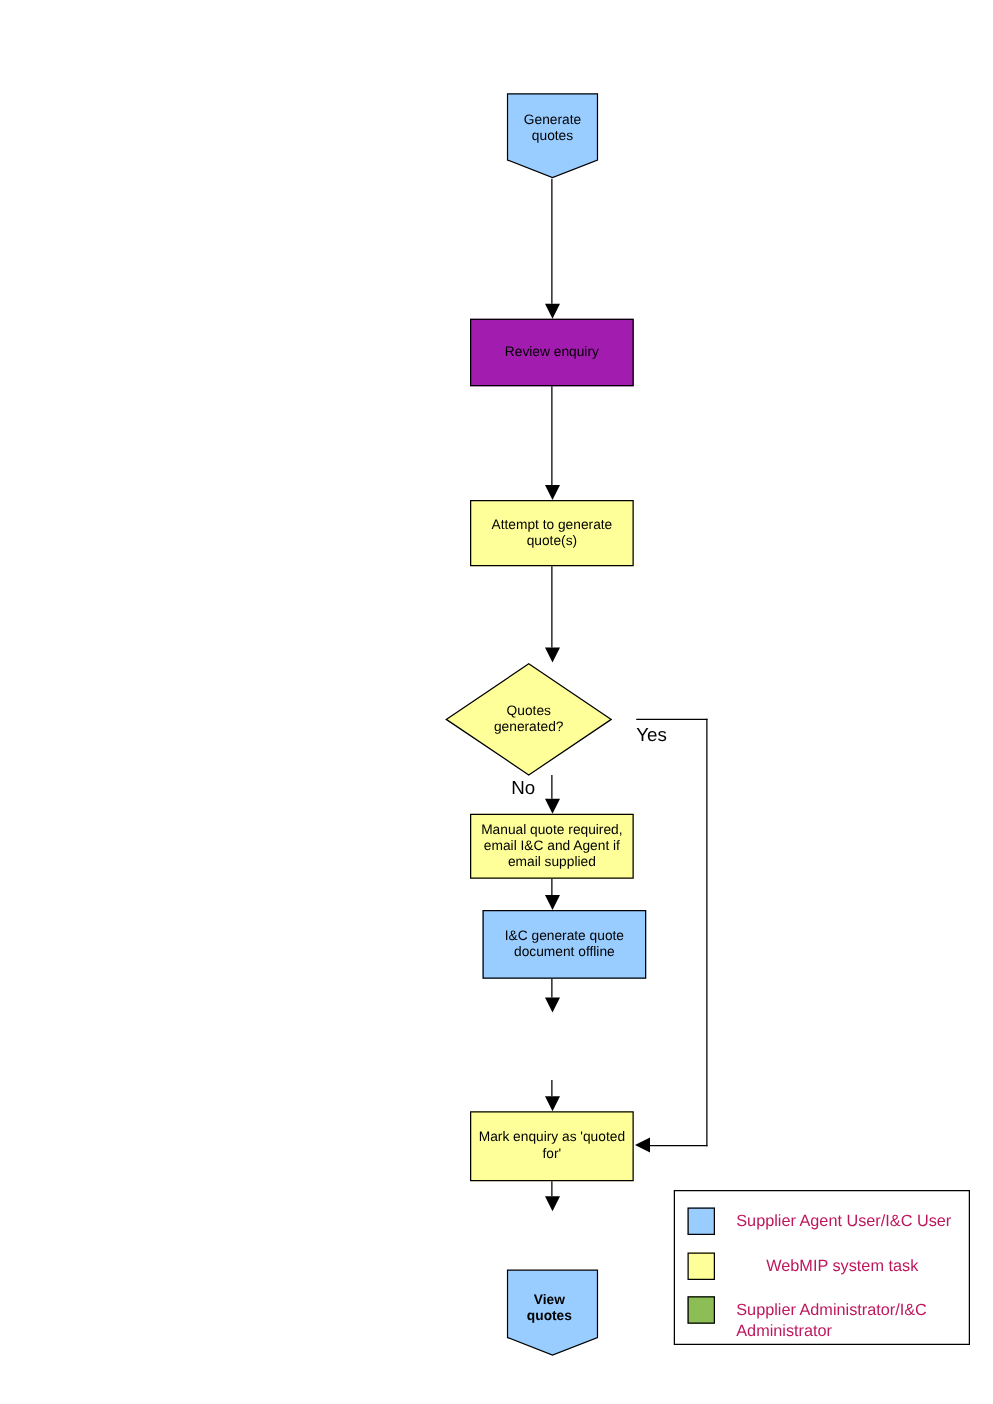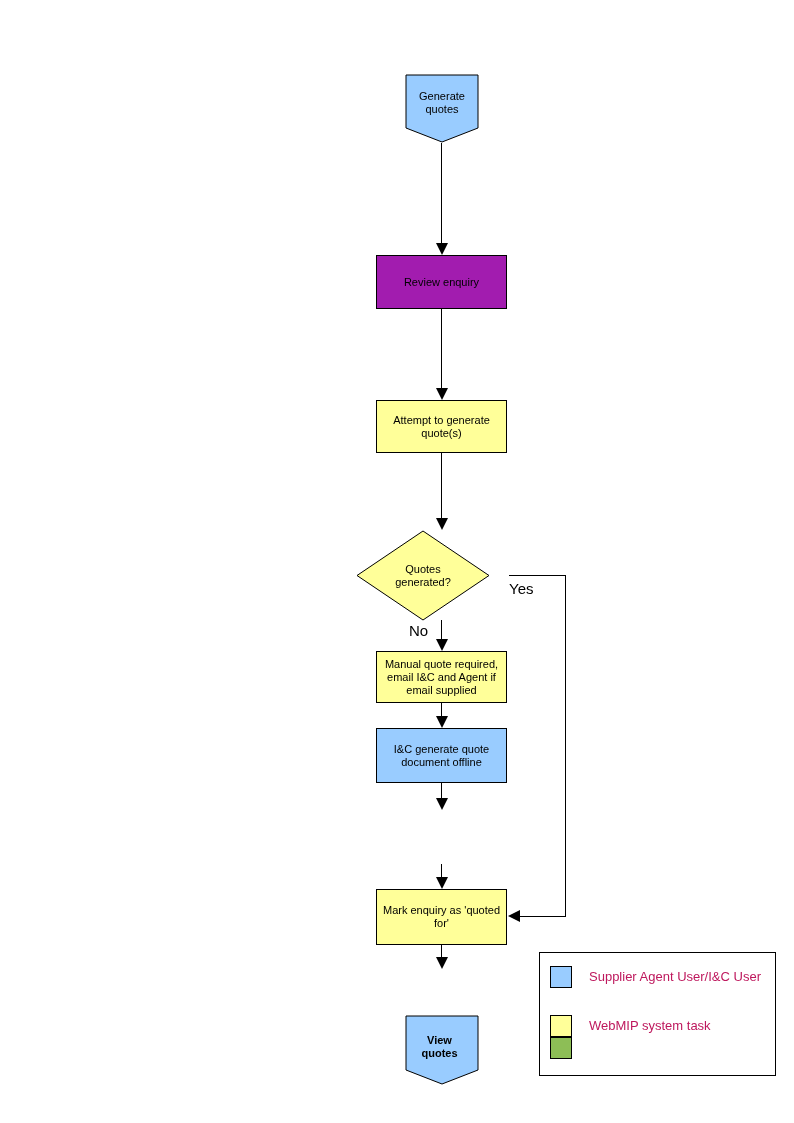--- a/index.html
+++ b/index.html
@@ -157,21 +157,21 @@
   <div class="arrow-down" style="left:400px; top:639px;"></div>
   <div class="branch-label" style="left:373px; top:619px;">No</div>
 
   <div class="fc-box" style="left:340px; top:651px; height:52px; background:#FFFF99;">
     <span>Manual quote required, email I&amp;C and Agent if email supplied</span>
   </div>
 
   <div class="vline" style="left:405px; top:703px; height:13px;"></div>
   <div class="arrow-down" style="left:400px; top:716px;"></div>
 
-  <div class="fc-box" style="left:340px; top:728px; height:55px; background:#99CCFF;">
+  <div class="fc-box" style="left:350px; top:728px; height:55px; background:#99CCFF;">
     <span>I&amp;C generate quote document offline</span>
   </div>
 
   <div class="vline" style="left:405px; top:783px; height:15px;"></div>
   <div class="arrow-down" style="left:400px; top:798px;"></div>
 
 
   <div class="vline" style="left:405px; top:864px; height:13px;"></div>
   <div class="arrow-down" style="left:400px; top:877px;"></div>
 
@@ -187,22 +187,23 @@
       <polygon points="1,1 73,1 73,55 37,69 1,55" stroke="#000000" stroke-width="1" fill="#99CCFF" style="fill: rgb(153, 204, 255);"></polygon>
     </svg>
     <div class="shape-label pentagon-label" style="height:56px;">View quotes</div>
   </div>
 
   <div class="legend">
     <div class="legend-row" style="top:13px;">
       <div class="legend-swatch" style="background-color: rgb(153, 204, 255);"></div>
       <div class="legend-label">Supplier Agent User/I&amp;C User</div>
     </div>
-    <div class="legend-row" style="top:62px;">
+    <div class="legend-row" style="top:49px;gap:24px;">
       <div class="legend-swatch" style="background-color: rgb(255, 255, 153);"></div>
       <div class="legend-label">WebMIP system task</div>
     </div>
     <div class="legend-row" style="top:84px;">
       <div class="legend-swatch" style="background-color: rgb(141, 190, 86);"></div>
+      <div class="legend-label">Supplier Administrator/I&amp;C Administrator</div>
     </div>
   </div>
 
 </div>
 
 </body></html>

